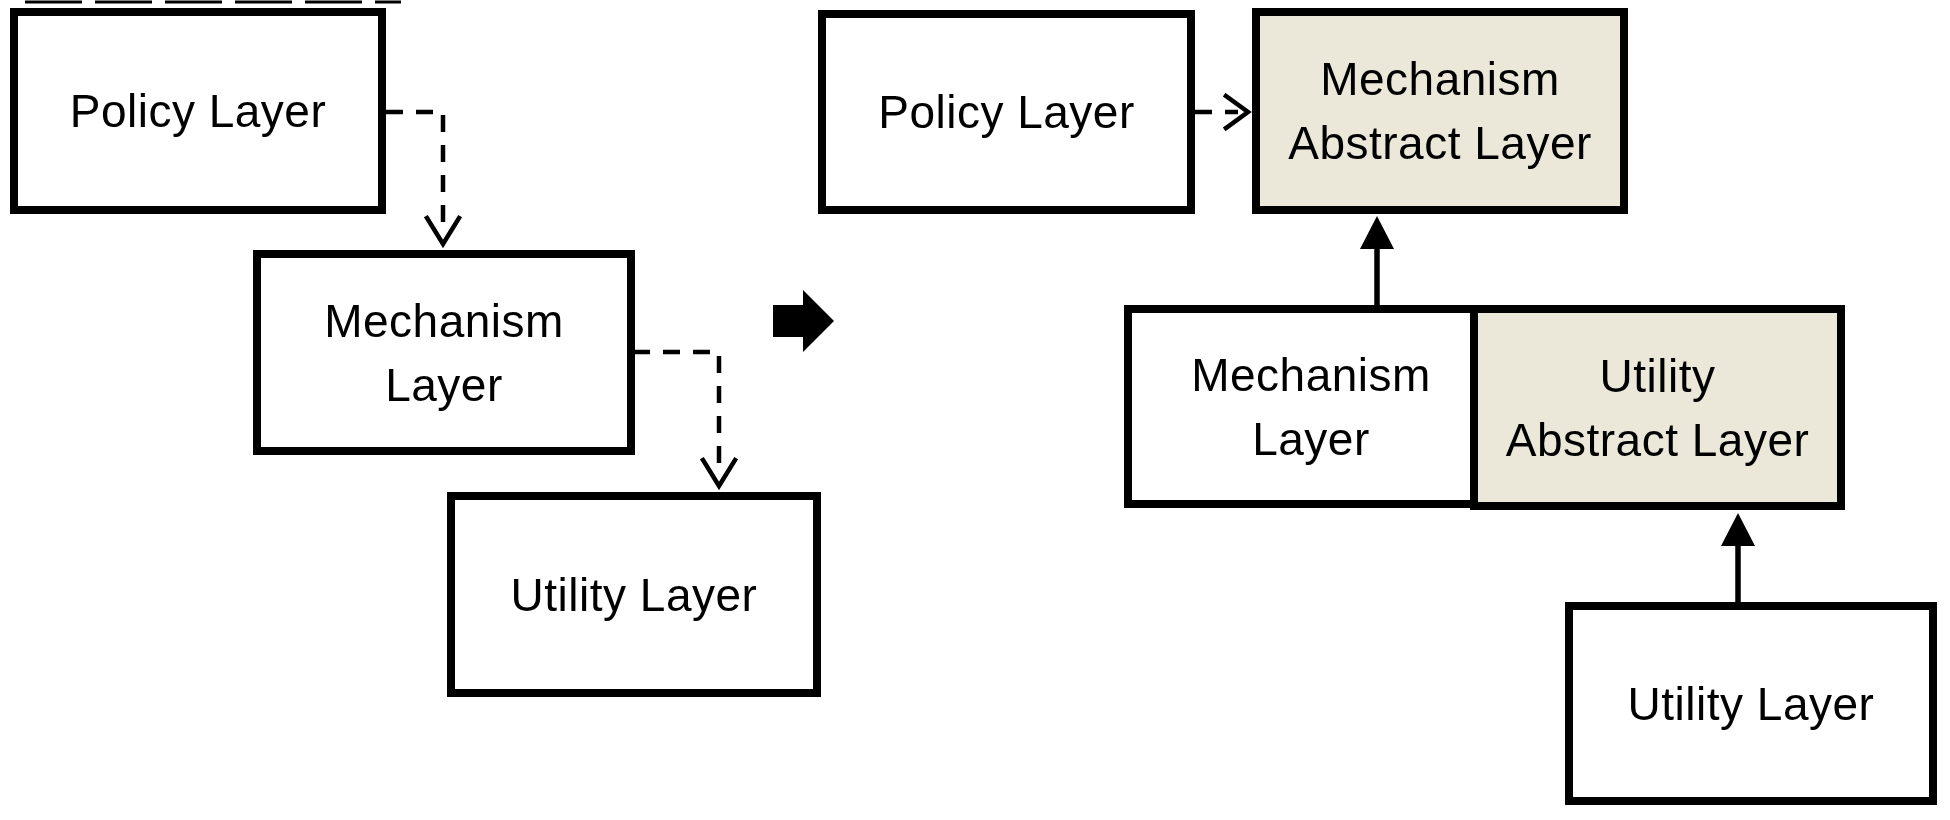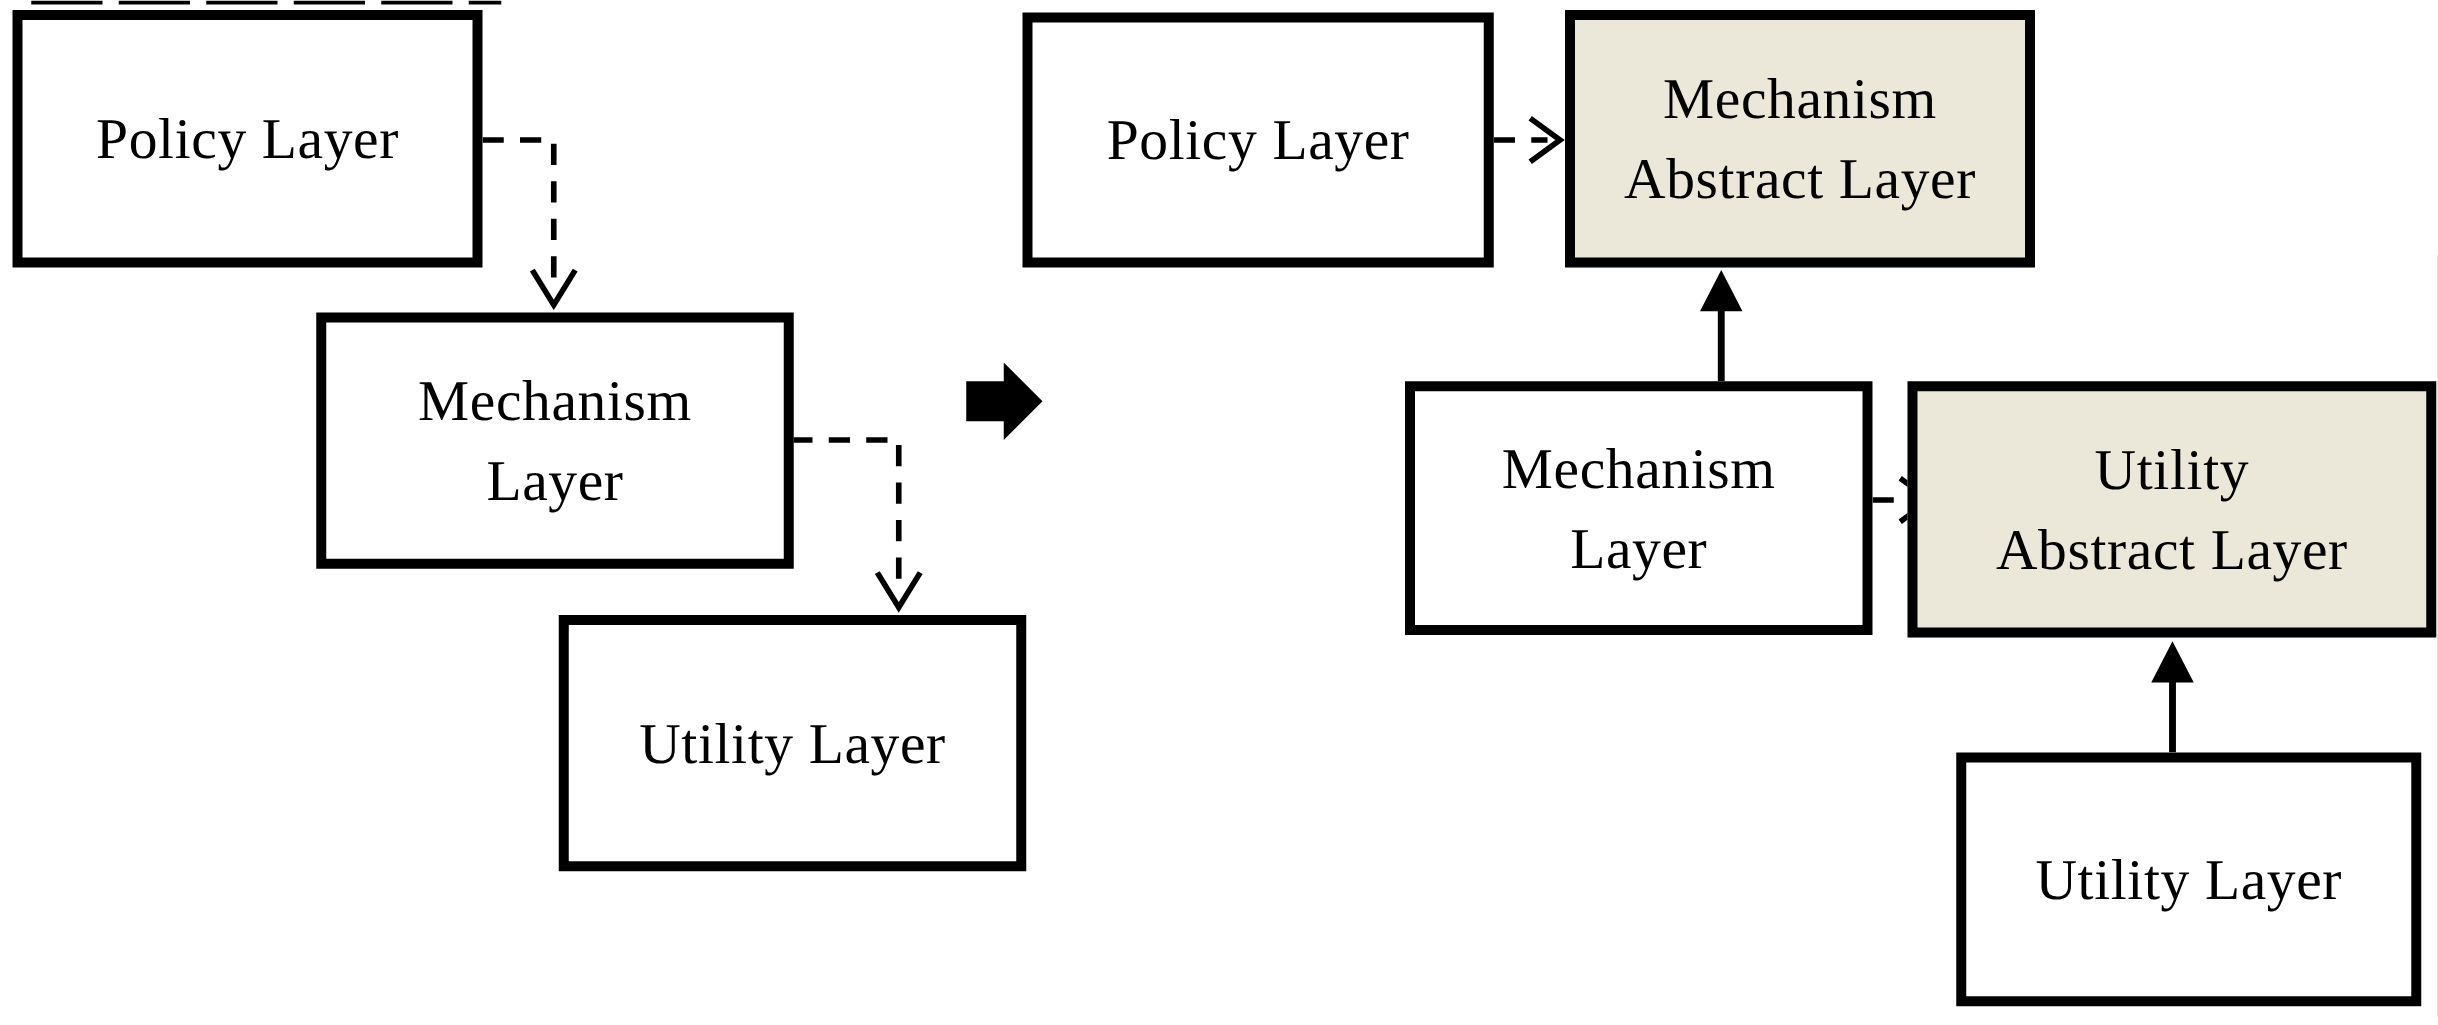--- a/index.html
+++ b/index.html
@@ -10,21 +10,21 @@
     --text:#000000;
     --arrow:#000000;
   }
   html,body{margin:0;padding:0;}
   body{background:#888;}
   .canvas{
     position:relative;
     width:1950px;height:820px;
     background:var(--background);
     overflow:hidden;
-    font-family:Liberation Serif, serif;
+    font-family:Liberation Sans, sans-serif;
   }
   .box{
     position:absolute;
     box-sizing:border-box;
     border:8px solid var(--box-border);
     background:var(--box-fill);
     display:flex;align-items:center;justify-content:center;
     text-align:center;
   }
   .box.abstract{background:var(--abstract-box-fill);}
@@ -96,21 +96,21 @@
   <div class="box abstract" style="left:1252px;top:8px;width:376px;height:206px;">
     <span class="box-label">Mechanism
 Abstract Layer</span>
   </div>
 
   <div class="box" style="left:1124px;top:305px;width:374px;height:203px;">
     <span class="box-label">Mechanism
 Layer</span>
   </div>
 
-  <div class="box abstract" style="left:1526px;top:305px;width:423px;height:205px;">
+  <div class="box abstract" style="left:1470px;top:305px;width:375px;height:205px;">
     <span class="box-label">Utility
 Abstract Layer</span>
   </div>
 
   <div class="box" style="left:1565px;top:602px;width:372px;height:203px;">
     <span class="box-label">Utility Layer</span>
   </div>
 
 </div>
 

